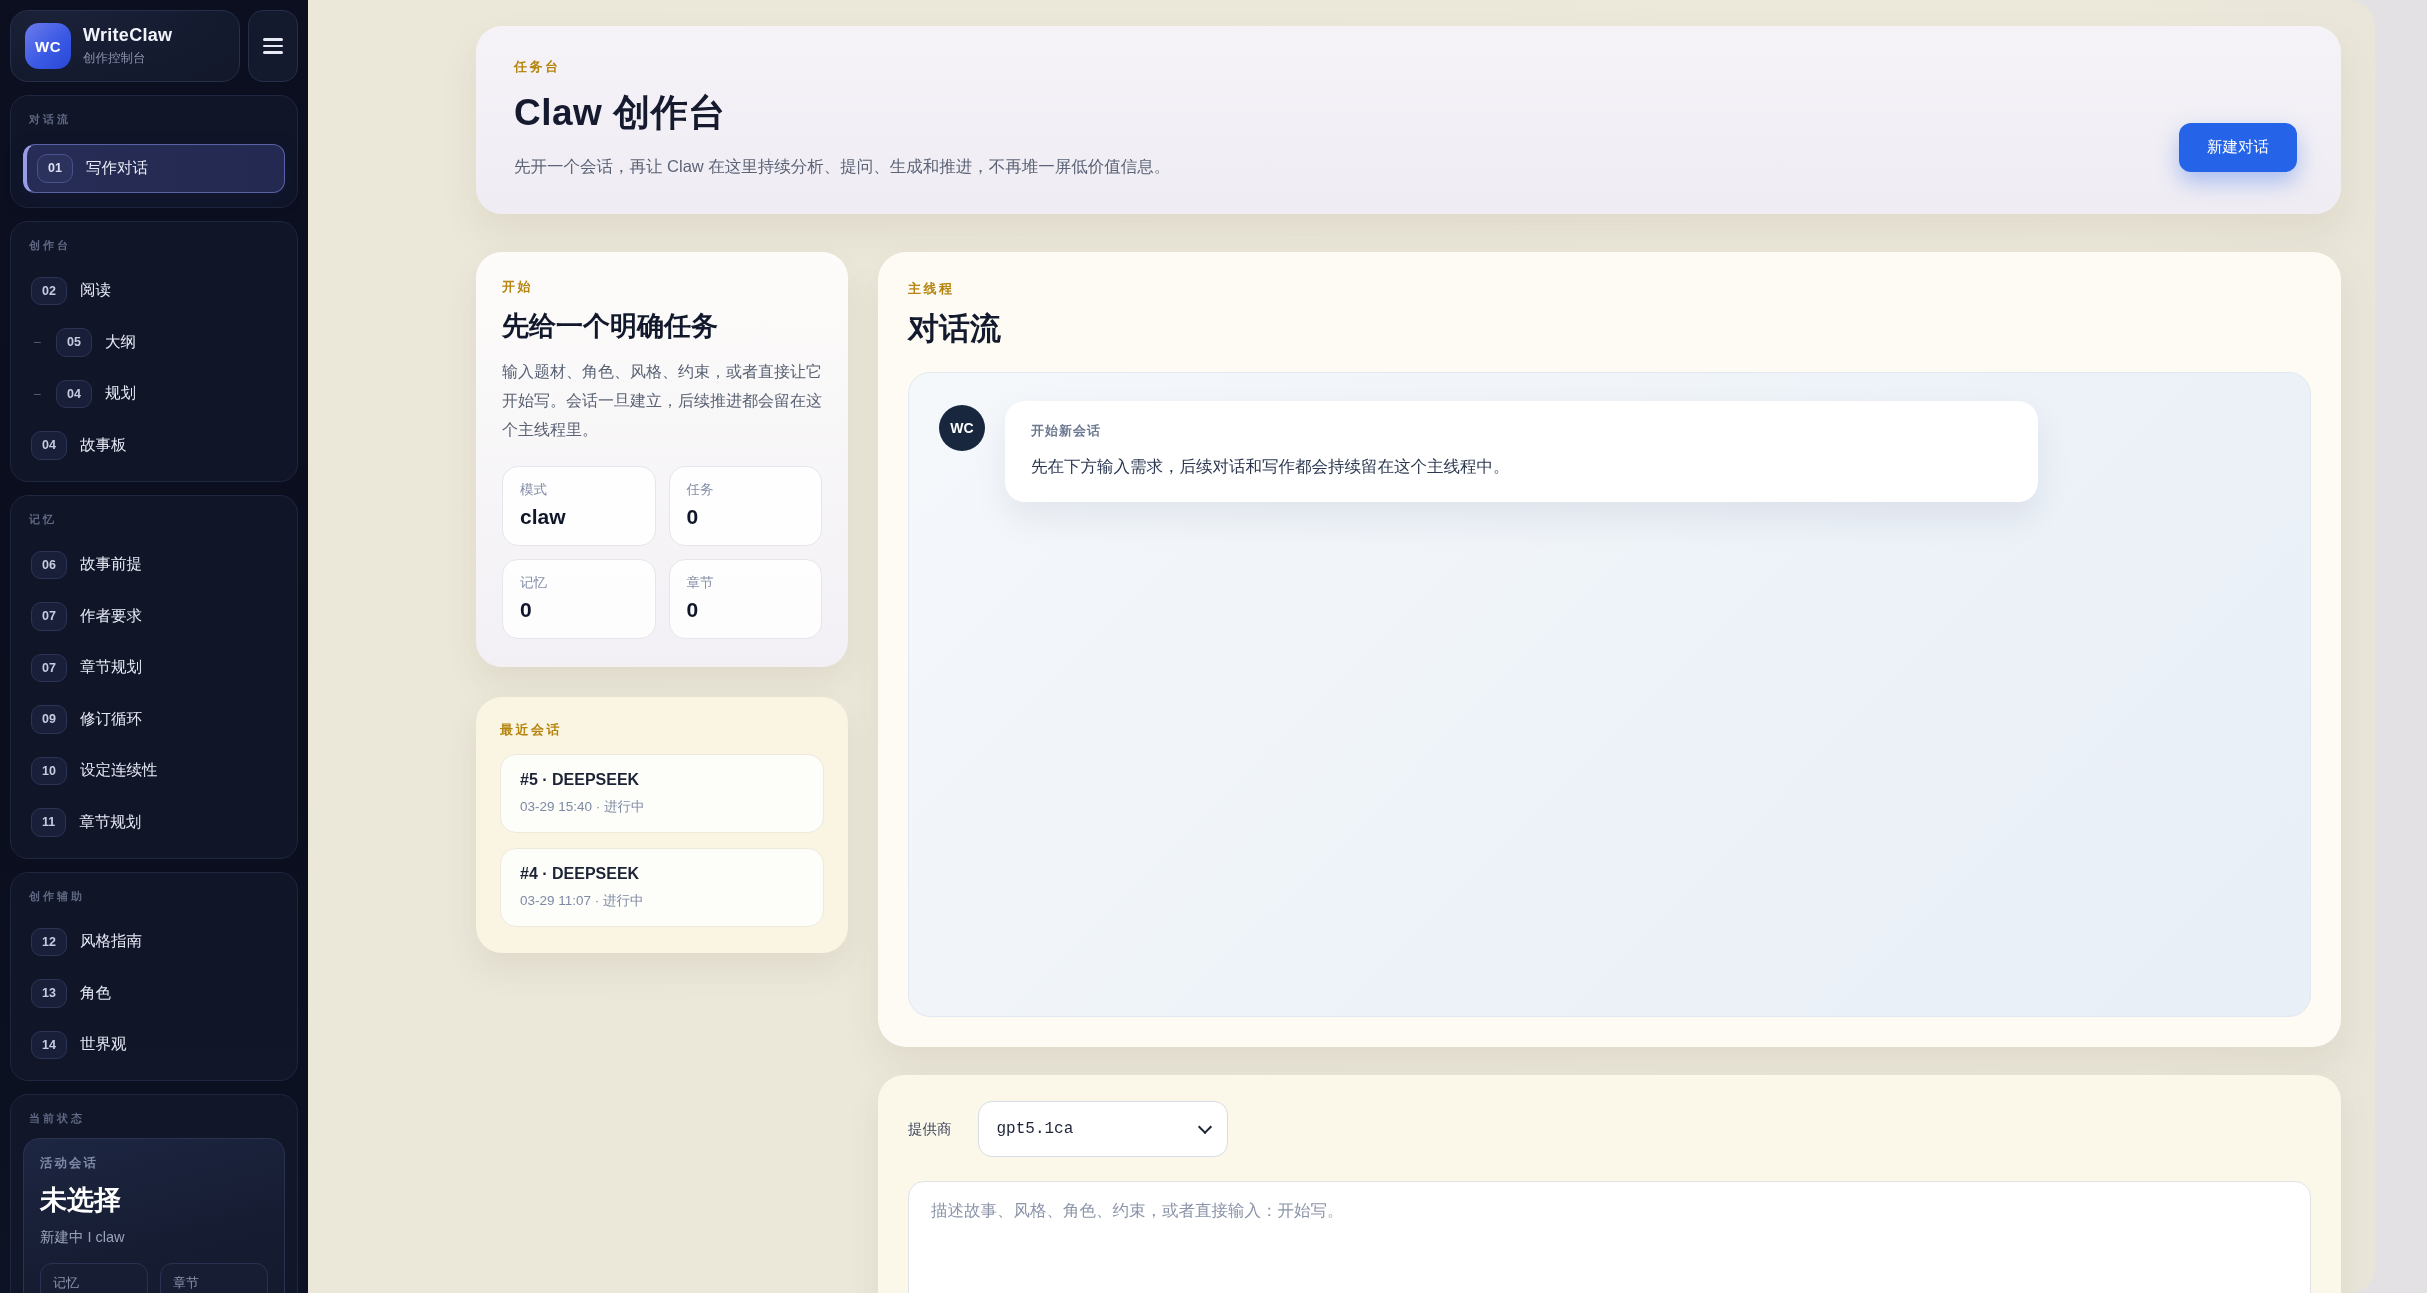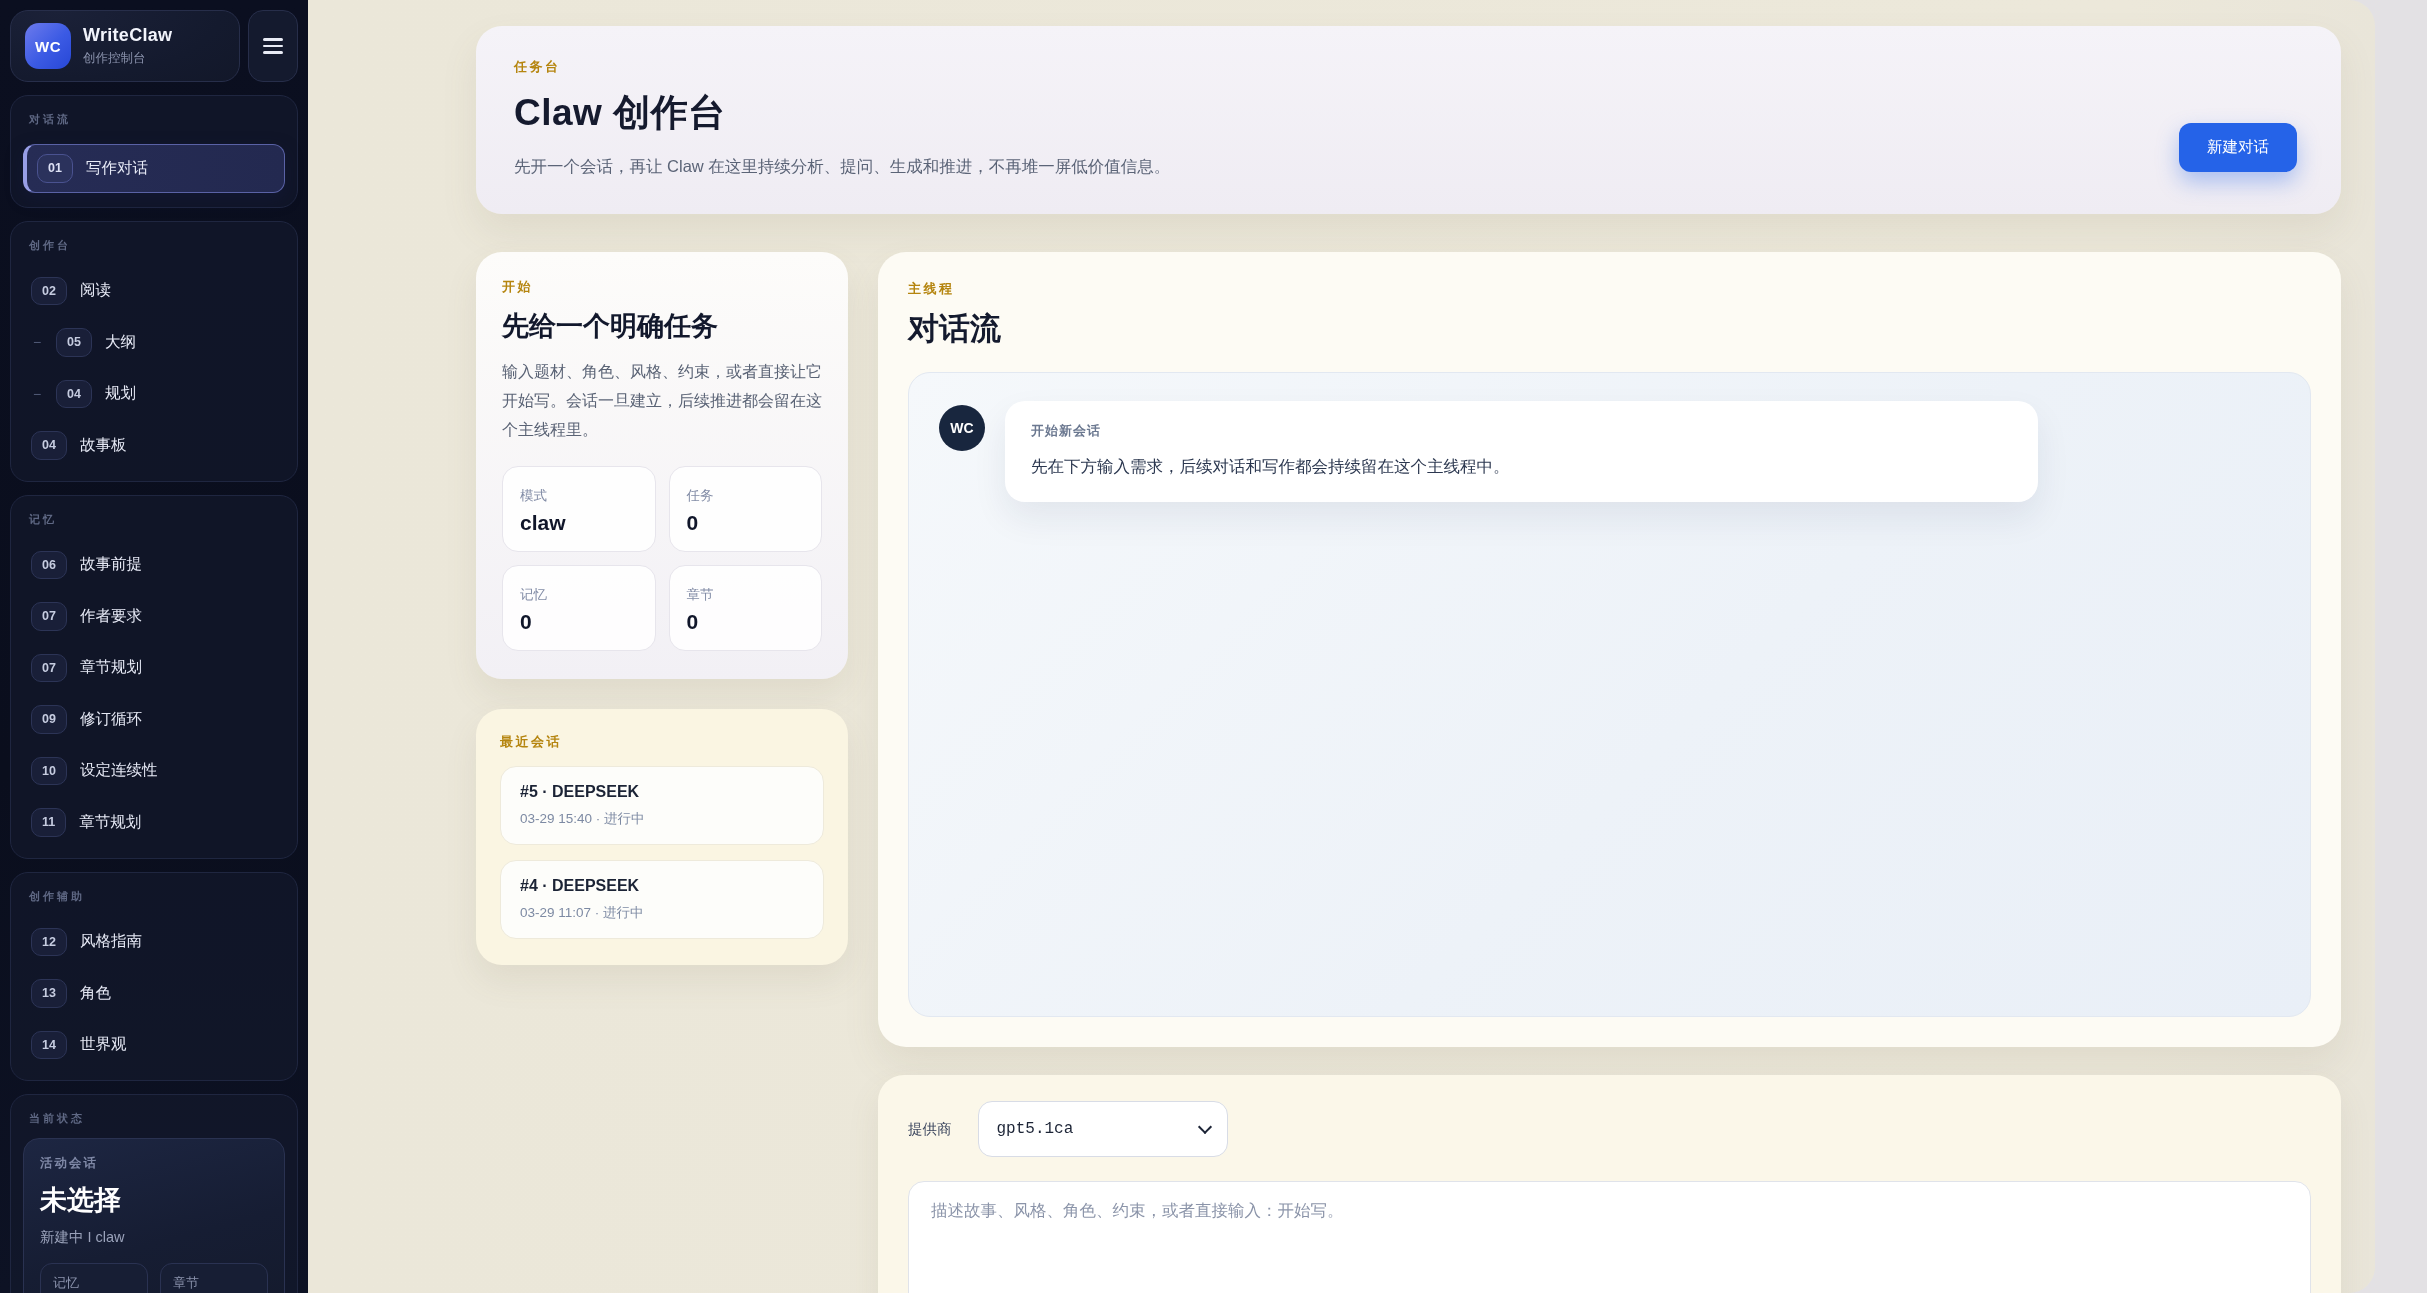--- a/index.html
+++ b/index.html
@@ -121,21 +121,21 @@
   .task-card {
     background:linear-gradient(180deg,#fdfcfa 0%, #f2f0f5 100%);
     border-radius:26px; padding:26px 26px 28px 26px;
     box-shadow:0 16px 32px rgba(120,110,80,.10);
   }
   .task-card h2 { font-size:27px; color:#12182c; margin-top:12px; }
   .task-card .desc { font-size:16px; color:#5a6375; line-height:1.8; margin-top:14px; }
   .stat-grid { display:grid; grid-template-columns:1fr 1fr; gap:13px; margin-top:22px; }
   .stat-box {
     background:rgba(255,255,255,.85); border:1px solid #e7e5ec; border-radius:16px;
-    padding:20px 17px 16px 17px;
+    padding:14px 17px 16px 17px;
   }
   .stat-box .s-l { color:#828ca6; font-size:13.5px; }
   .stat-box .s-v { color:#10162a; font-size:21px; font-weight:bold; margin-top:6px; }
 
   .recent-card {
     margin-top:30px;
     background:#faf5e2; border-radius:26px; padding:24px 24px 26px 24px;
     box-shadow:0 16px 32px rgba(120,110,80,.10);
   }
   .recent-item {

